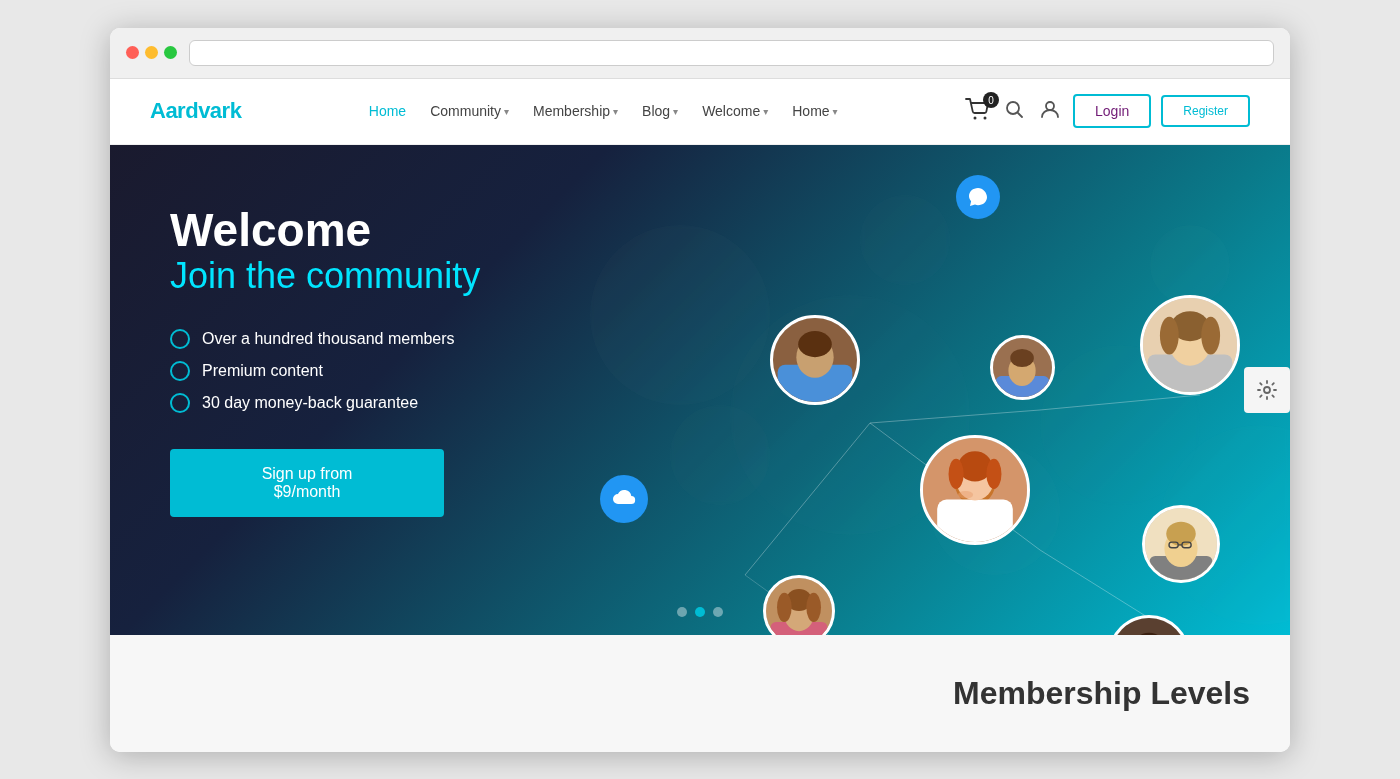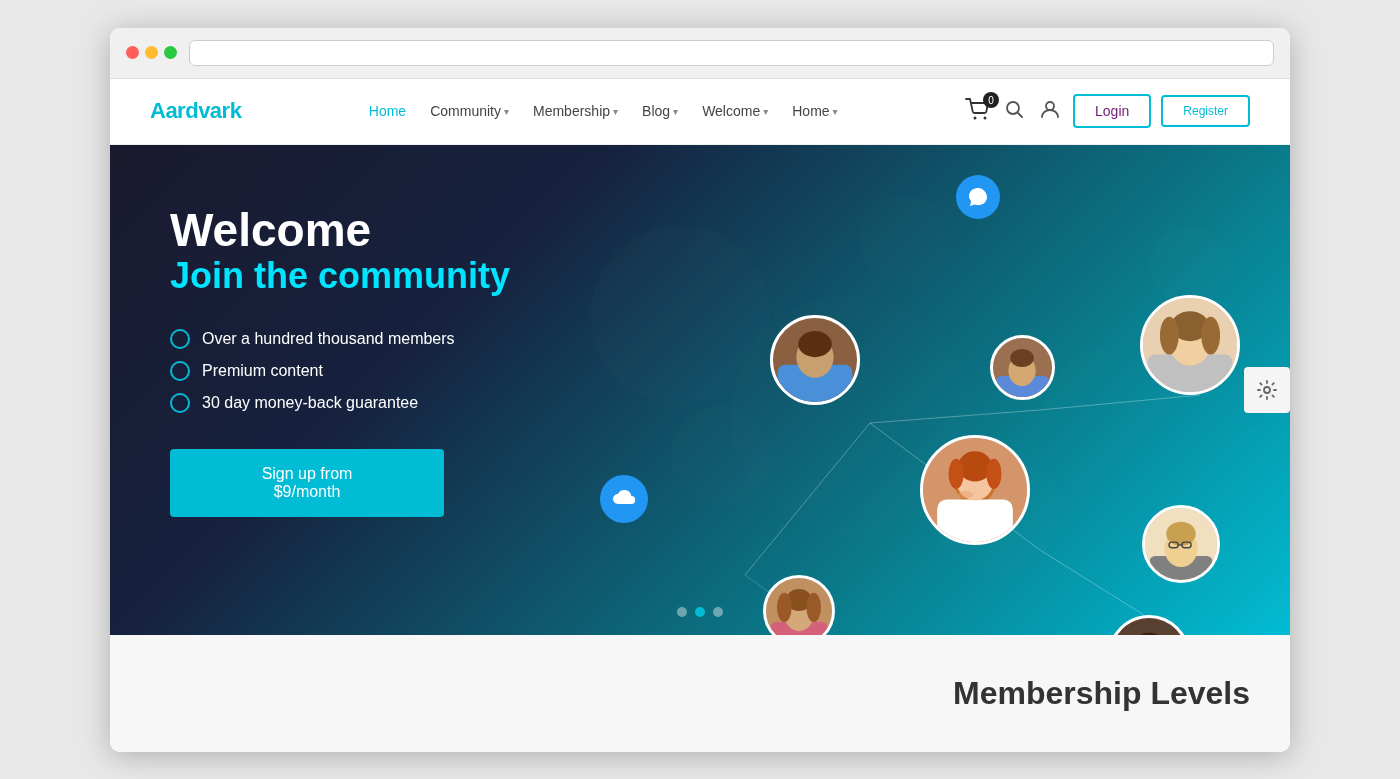--- a/index.html
+++ b/index.html
@@ -155,21 +155,21 @@
       max-width: 500px;
     }
     .hero-welcome {
       font-size: 46px;
       font-weight: 700;
       color: #fff;
       line-height: 1.1;
     }
     .hero-tagline {
       font-size: 36px;
-      font-weight: 700;
+      font-weight: 400;
       color: #00e5ff;
       margin-bottom: 32px;
     }
     .hero-features {
       list-style: none;
       margin-bottom: 36px;
     }
     .hero-features li {
       display: flex;
       align-items: center;

